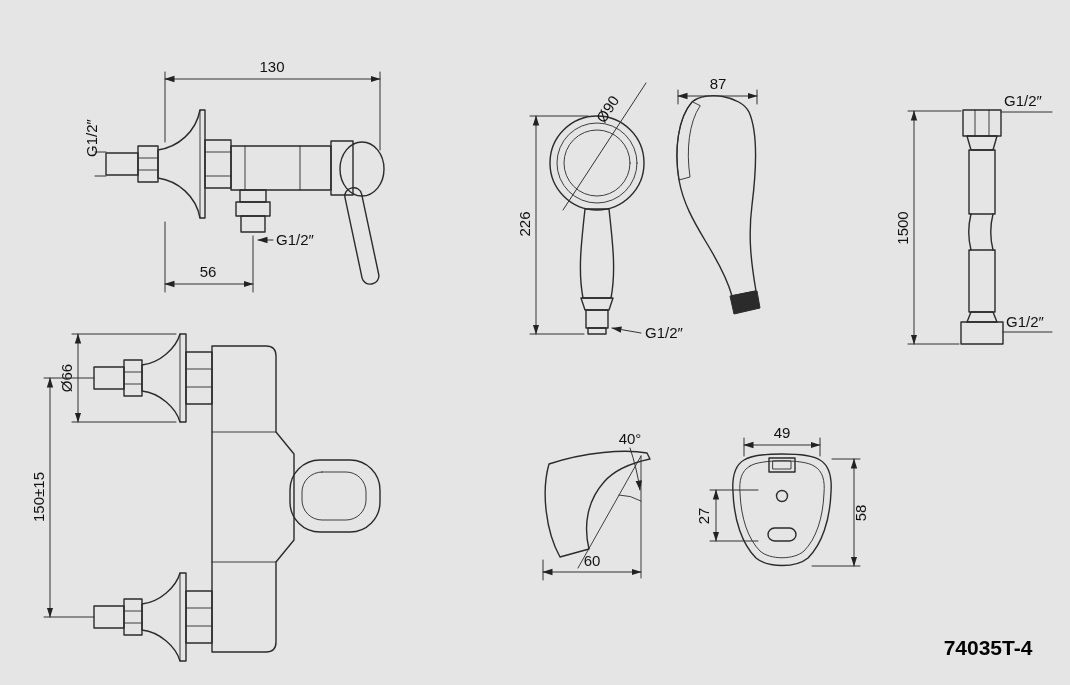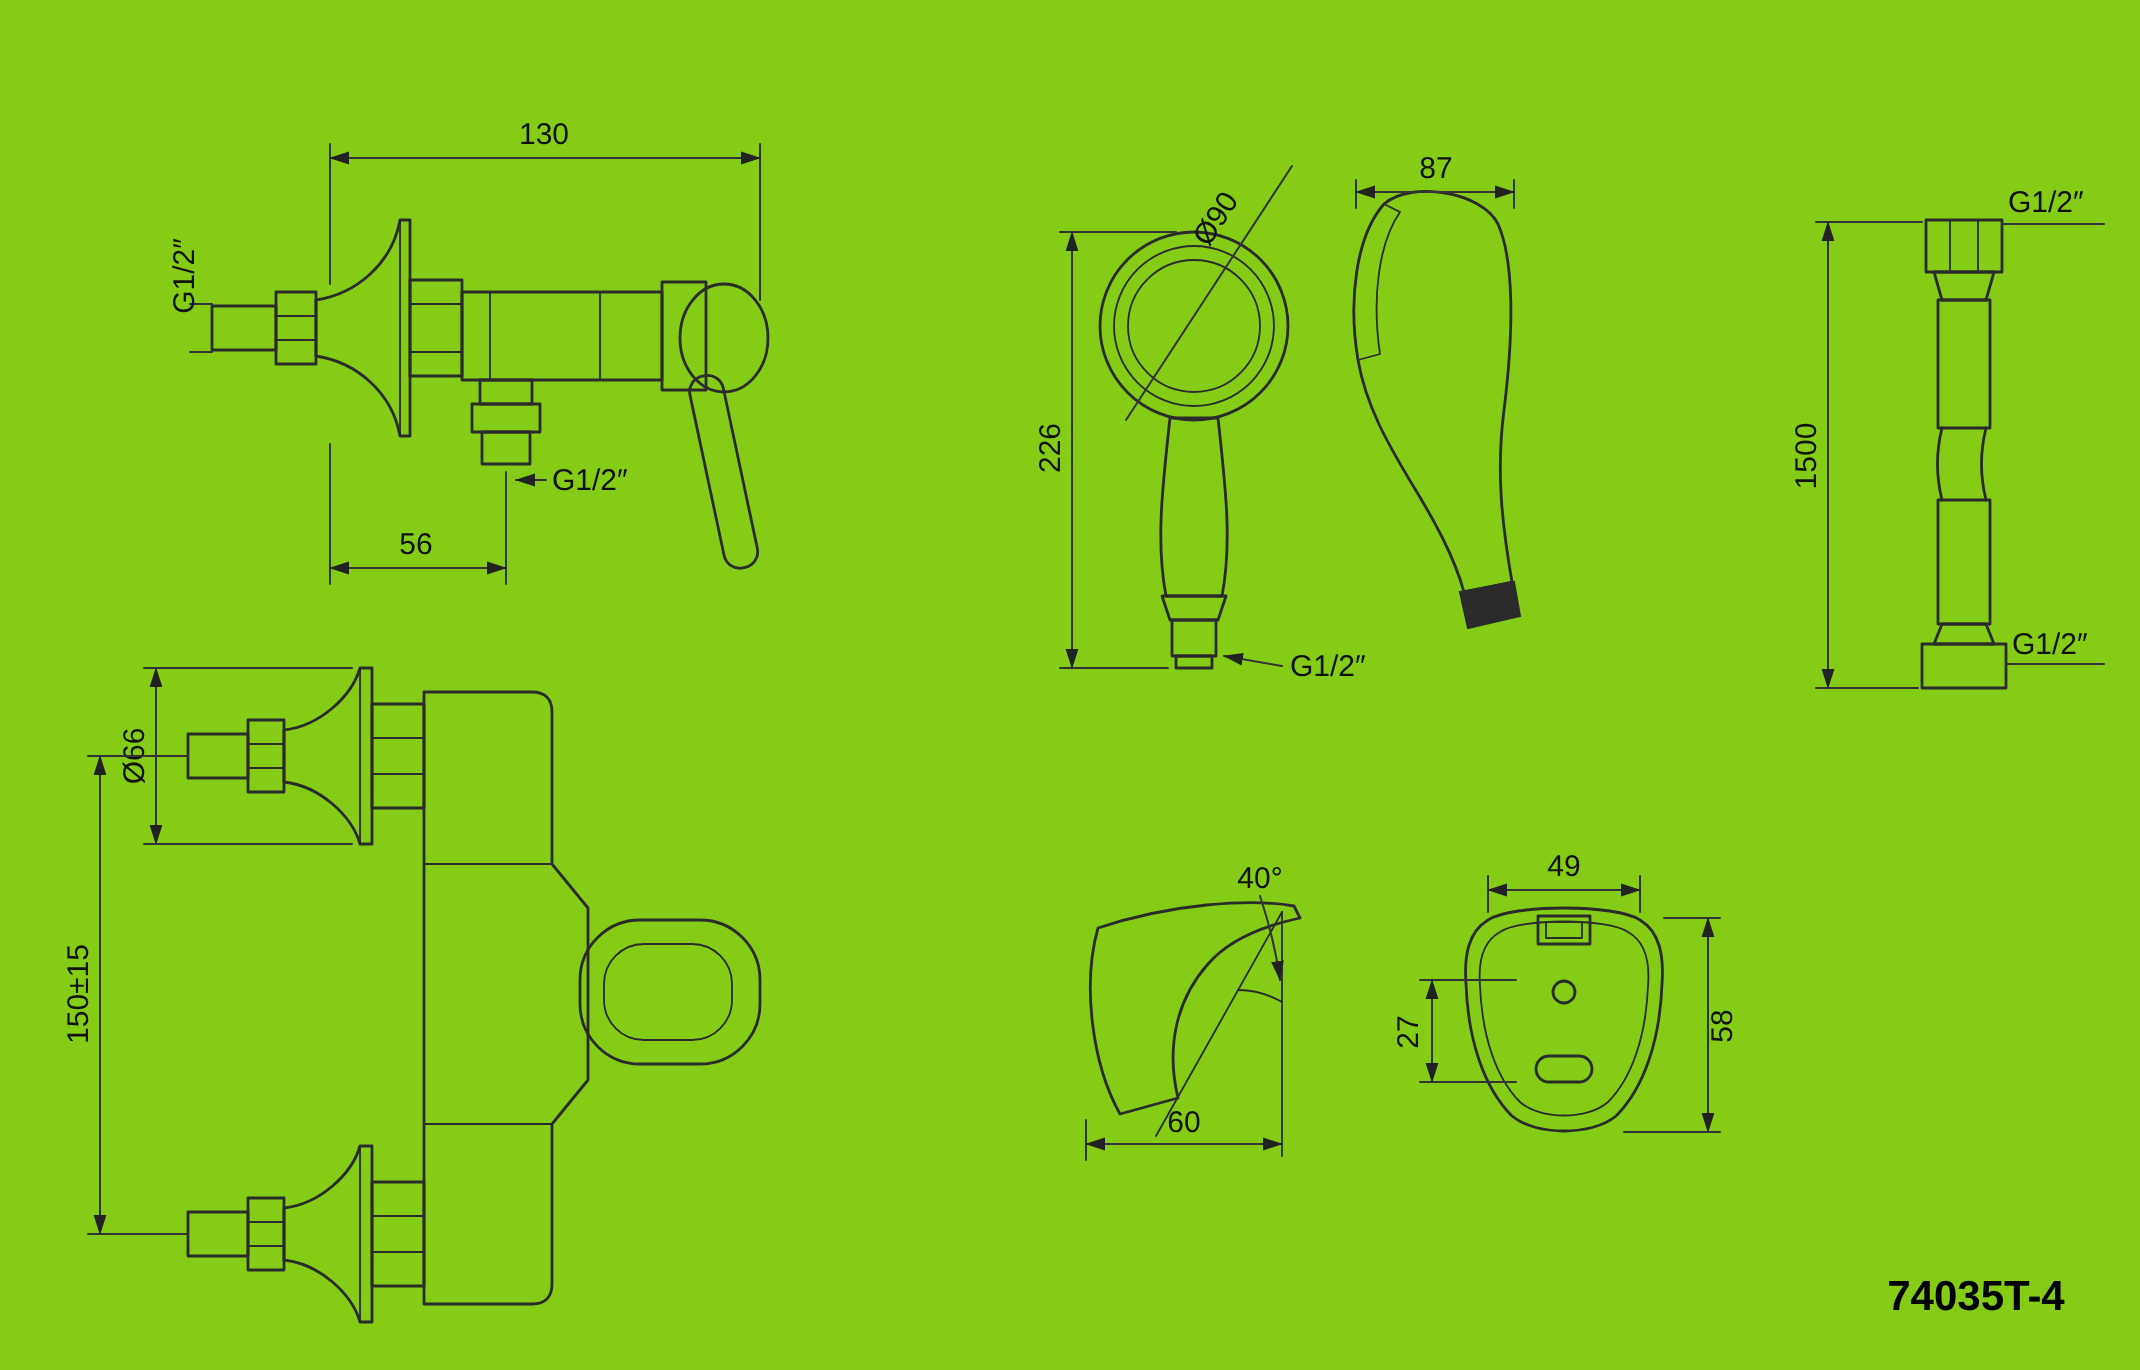--- a/index.html
+++ b/index.html
@@ -1,16 +1,16 @@
 <!DOCTYPE html>
 <html><head>
 <meta charset="utf-8">
 <style>
   html,body{margin:0;padding:0;background:#ffffff;}
-  #canvas{position:relative;width:1070px;height:685px;background:#84cc16;overflow:hidden;
+  #canvas{position:relative;width:1070px;height:685px;background:#e5e5e5;overflow:hidden;
           font-family:"Liberation Sans", sans-serif;}
   svg{display:block;}
   .ln{fill:none;stroke:#2b2b2b;stroke-width:1.4;stroke-linejoin:round;stroke-linecap:round;}
   .thin{fill:none;stroke:#2b2b2b;stroke-width:.9;stroke-linejoin:round;stroke-linecap:round;}
   .dim{fill:none;stroke:#333;stroke-width:1;stroke-linecap:round;}
   .dimtxt{font:15px "Liberation Sans", sans-serif;fill:#111;}
   .modeltxt{font:bold 21px "Liberation Sans", sans-serif;fill:#000;}
   .dark{fill:#2b2b2b;stroke:#2b2b2b;}
 </style>
 </head>

